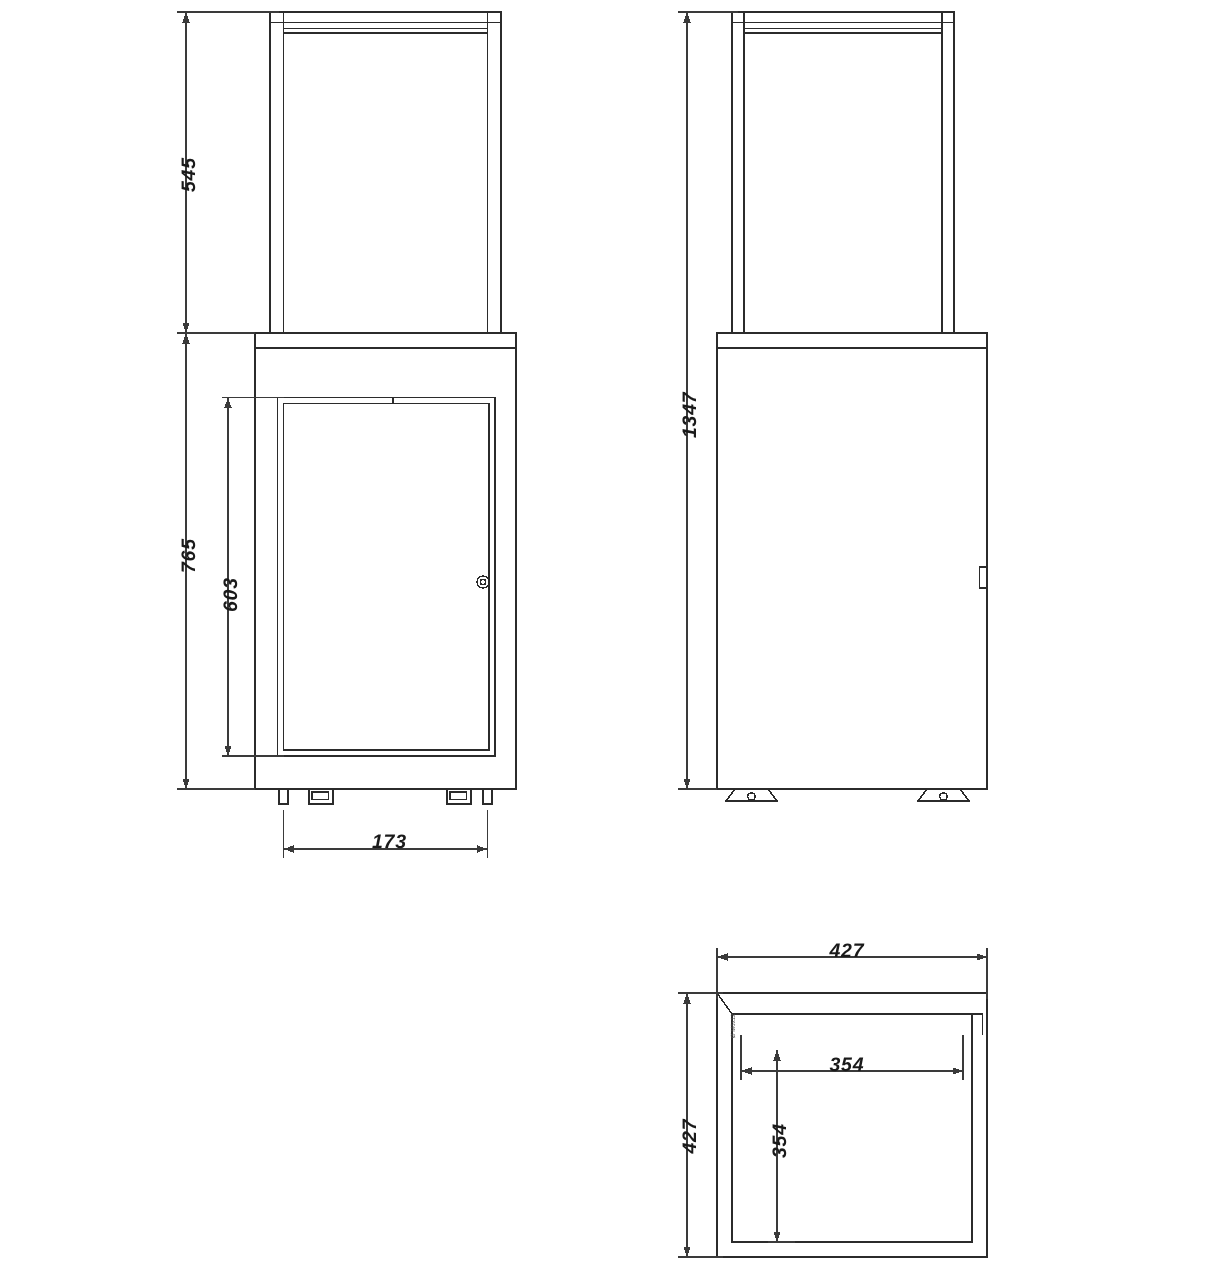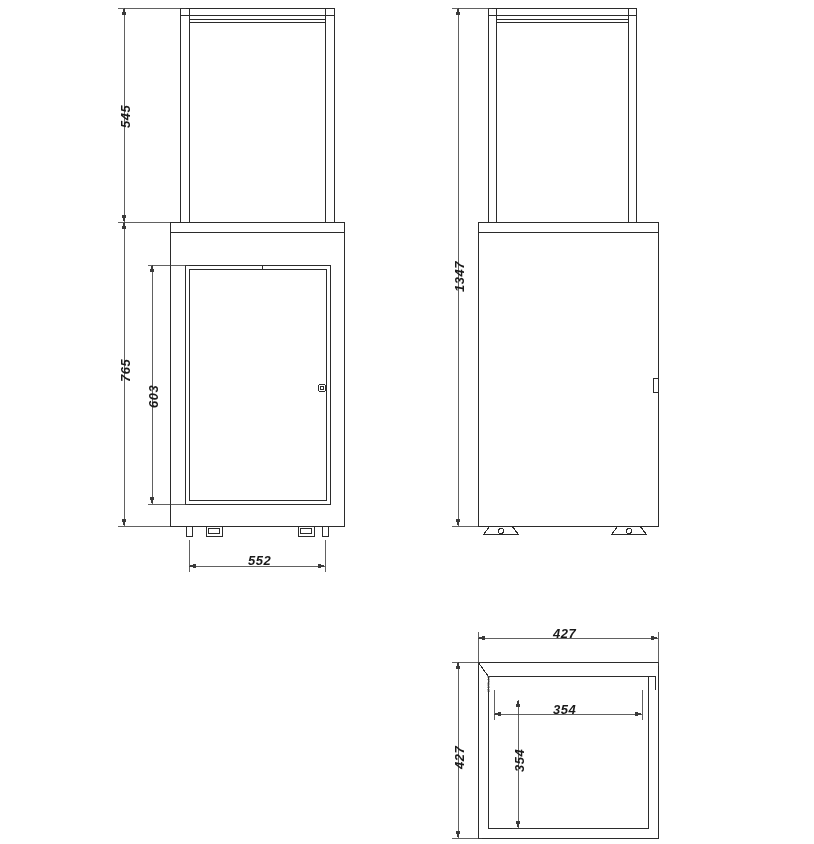--- a/index.html
+++ b/index.html
@@ -180,21 +180,21 @@
 
     </g>
   </svg>
 
   <div class="dim-label vert" style="left:118px; top:128px;">545</div>
 
   <div class="dim-label vert" style="left:118px; top:382px;">765</div>
 
   <div class="dim-label vert" style="left:146px; top:408px;">603</div>
 
-  <div class="dim-label" style="left:248px; top:553px;">552</div>
+  <div class="dim-label" style="left:248px; top:553px;">173</div>
 
   <div class="dim-label vert" style="left:452px; top:292px;">1347</div>
 
   <div class="dim-label" style="left:553px; top:626px;">427</div>
 
   <div class="dim-label vert" style="left:452px; top:769px;">427</div>
 
   <div class="dim-label" style="left:553px; top:702px;">354</div>
 
   <div class="dim-label vert" style="left:512px; top:772px;">354</div>

